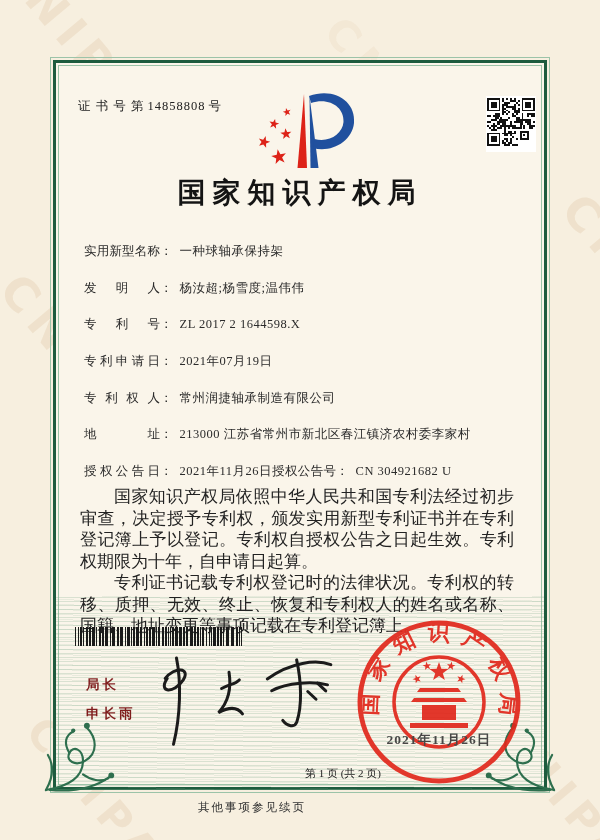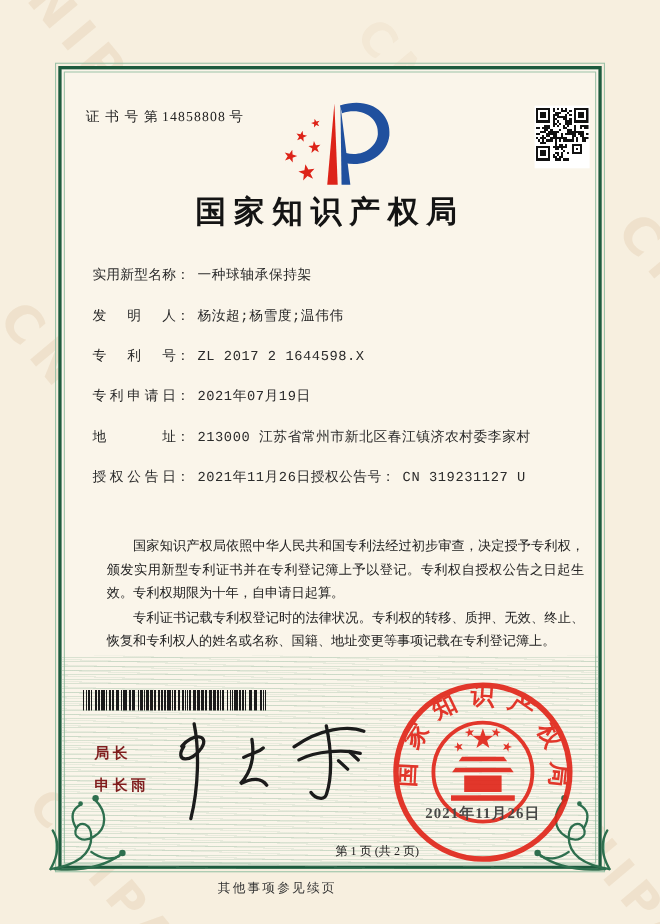--- a/index.html
+++ b/index.html
@@ -26,28 +26,28 @@
   .corner.br{left:478px;top:714px;transform:scaleX(-1);}
   
   .certno{position:absolute;left:78px;top:98px;font-size:12.5px;letter-spacing:1px;color:#222;}
   .certno .num{margin:16px 3px;}
   .logo{position:absolute;left:245px;top:86px;}
   .qr{position:absolute;left:486px;top:96px;background:#fff;padding:1px;}
   .title{position:absolute;left:50px;top:174px;width:500px;text-align:center;
          font-size:28px;font-weight:700;letter-spacing:7px;color:#141414;}
   
   .fields{position:absolute;left:84px;top:233px;width:440px;font-size:12.5px;}
-  .frow{height:36.7px;line-height:36.7px;white-space:nowrap;font-family:Liberation Mono, monospace;}
+  .frow{height:36.7px;line-height:36.7px;white-space:nowrap;}
   .flabel{display:inline-block;width:76px;text-align:justify;text-align-last:justify;vertical-align:top;}
   .flabel.w5{width:64px;}
   .fcolon{display:inline-block;}
   .fvalue{margin-left:7px;letter-spacing:0.5px;}
   .grantpair{}
   
-  .law{position:absolute;left:97px;top:486px;width:434px;font-size:12px;
+  .law{position:absolute;left:80px;top:486px;width:434px;font-size:17px;
        line-height:21.5px;text-align:justify;color:#222;}
   .law p{margin:0;text-indent:2em;}
   
   .barcode{position:absolute;left:75px;top:627px;width:172px;height:19px;}
   .officer{position:absolute;left:86px;top:676px;font-size:13.5px;font-weight:700;
            letter-spacing:3px;color:#7f1d1d;
            font-family:"Liberation Sans","DejaVu Sans",sans-serif;}
   .officer div{margin-bottom:11px;}
   .signature{position:absolute;left:122px;top:650px;}
   .seal{position:absolute;left:350px;top:618px;}
@@ -329,24 +329,27 @@
     <div class="frow">
       <span class="flabel">发明人</span><span class="fcolon">：</span><span class="fvalue">杨汝超;杨雪度;温伟伟</span>
     </div>
     <div class="frow">
       <span class="flabel">专利号</span><span class="fcolon">：</span><span class="fvalue">ZL 2017 2 1644598.X</span>
     </div>
     <div class="frow">
       <span class="flabel">专利申请日</span><span class="fcolon">：</span><span class="fvalue">2021年07月19日</span>
     </div>
     <div class="frow">
+      <span class="flabel">专利权人</span><span class="fcolon">：</span><span class="fvalue">常州润捷轴承制造有限公司</span>
+    </div>
+    <div class="frow">
       <span class="flabel">地址</span><span class="fcolon">：</span><span class="fvalue">213000 江苏省常州市新北区春江镇济农村委李家村</span>
     </div>
     <div class="frow">
-      <span class="flabel">授权公告日</span><span class="fcolon">：</span><span class="fvalue">2021年11月26日</span><span class="flabel w5 grantpair">授权公告号</span><span class="fcolon">：</span><span class="fvalue">CN 319231127 U</span>
+      <span class="flabel">授权公告日</span><span class="fcolon">：</span><span class="fvalue">2021年11月26日</span><span class="flabel w5 grantpair">授权公告号</span><span class="fcolon">：</span><span class="fvalue">CN 304921682 U</span>
     </div>
   </div>
 
   <div class="law">
     <p>国家知识产权局依照中华人民共和国专利法经过初步审查，决定授予专利权，颁发实用新型专利证书并在专利登记簿上予以登记。专利权自授权公告之日起生效。专利权期限为十年，自申请日起算。</p>
     <p>专利证书记载专利权登记时的法律状况。专利权的转移、质押、无效、终止、恢复和专利权人的姓名或名称、国籍、地址变更等事项记载在专利登记簿上。</p>
   </div>
 
   <div class="barcode"><svg width="172" height="19" viewBox="0 0 172 19" shape-rendering="crispEdges">
         <g fill="#1a1a1a">

